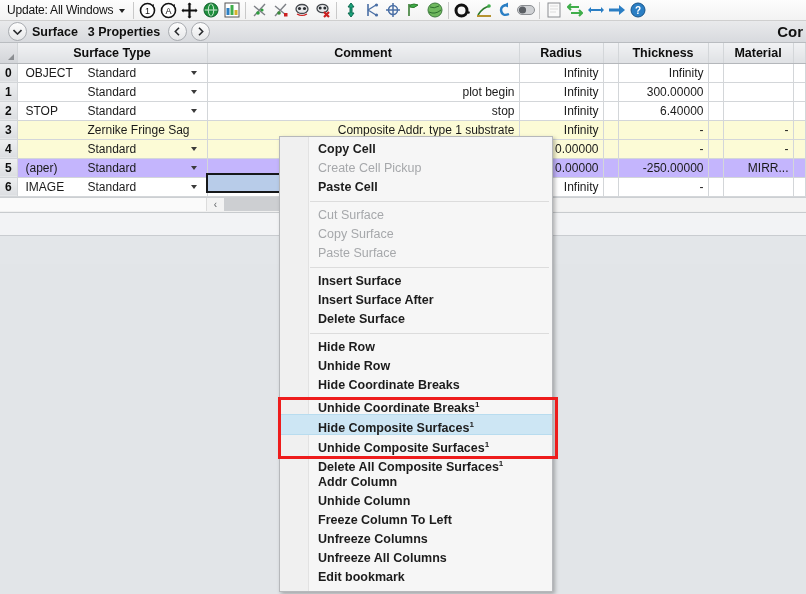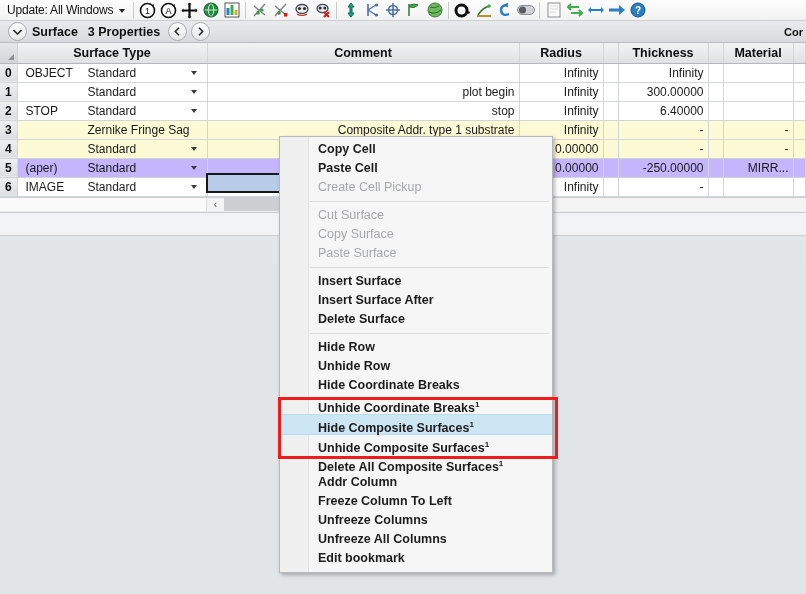--- a/index.html
+++ b/index.html
@@ -100,21 +100,21 @@
   .props-right {
     position: absolute;
     right: 0;
     top: 0;
     bottom: 0;
     display: flex;
     align-items: center;
   }
   .props-right-label {
     font-weight: bold;
-    font-size: 11px;
+    font-size: 15px;
     color: #101010;
     padding-right: 3px;
   }
 
   
   .grid-wrap {
     position: relative;
     background: #fff;
     border-bottom: 1px solid #cccfd2;
   }
@@ -662,38 +662,39 @@
   <div class="thumb" style="width:240px"></div>
   <div class="track"></div>
 </div>
 
 <div class="below"></div>
 
 <div class="page-body"></div>
 
 <div class="ctx" id="ctx-menu">
     <div class="ctx-item bold">Copy Cell</div>
+    <div class="ctx-item disabled">Create Cell Pickup</div>
     <div class="ctx-item bold">Paste Cell</div>
-    <div class="ctx-item disabled">Create Cell Pickup</div>
     <div class="ctx-sep"></div>
     <div class="ctx-item disabled">Cut Surface</div>
     <div class="ctx-item disabled">Copy Surface</div>
     <div class="ctx-item disabled">Paste Surface</div>
     <div class="ctx-sep"></div>
     <div class="ctx-item bold">Insert Surface</div>
     <div class="ctx-item bold">Insert Surface After</div>
     <div class="ctx-item bold">Delete Surface</div>
     <div class="ctx-sep"></div>
     <div class="ctx-item bold">Hide Row</div>
     <div class="ctx-item bold">Unhide Row</div>
     <div class="ctx-item bold">Hide Coordinate Breaks</div>
     <div class="ctx-item bold">Unhide Coordinate Breaks<sup>1</sup></div>
     <div class="ctx-item bold hl">Hide Composite Surfaces<sup>1</sup></div>
     <div class="ctx-item bold">Unhide Composite Surfaces<sup>1</sup></div>
     <div class="ctx-item bold">Delete All Composite Surfaces<sup>1</sup></div>
     <div class="ctx-item bold">Addr Column</div>
+    <div class="ctx-item bold">Unhide Column</div>
     <div class="ctx-item bold">Freeze Column To Left</div>
     <div class="ctx-item bold">Unfreeze Columns</div>
     <div class="ctx-item bold">Unfreeze All Columns</div>
     <div class="ctx-item bold">Edit bookmark</div>
   </div>
 
 <div class="red-box"></div>
 
 </body></html>

